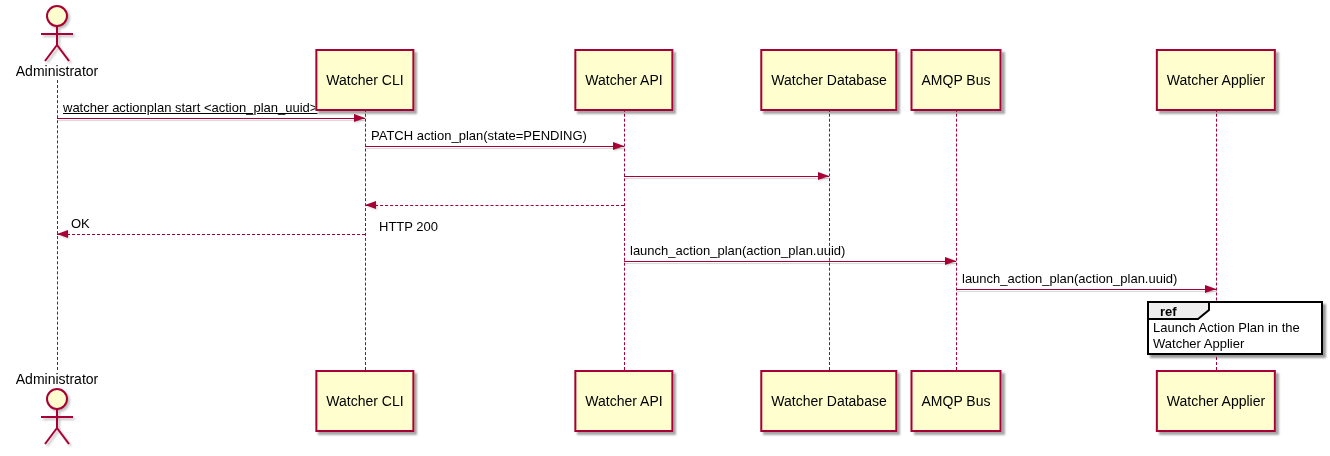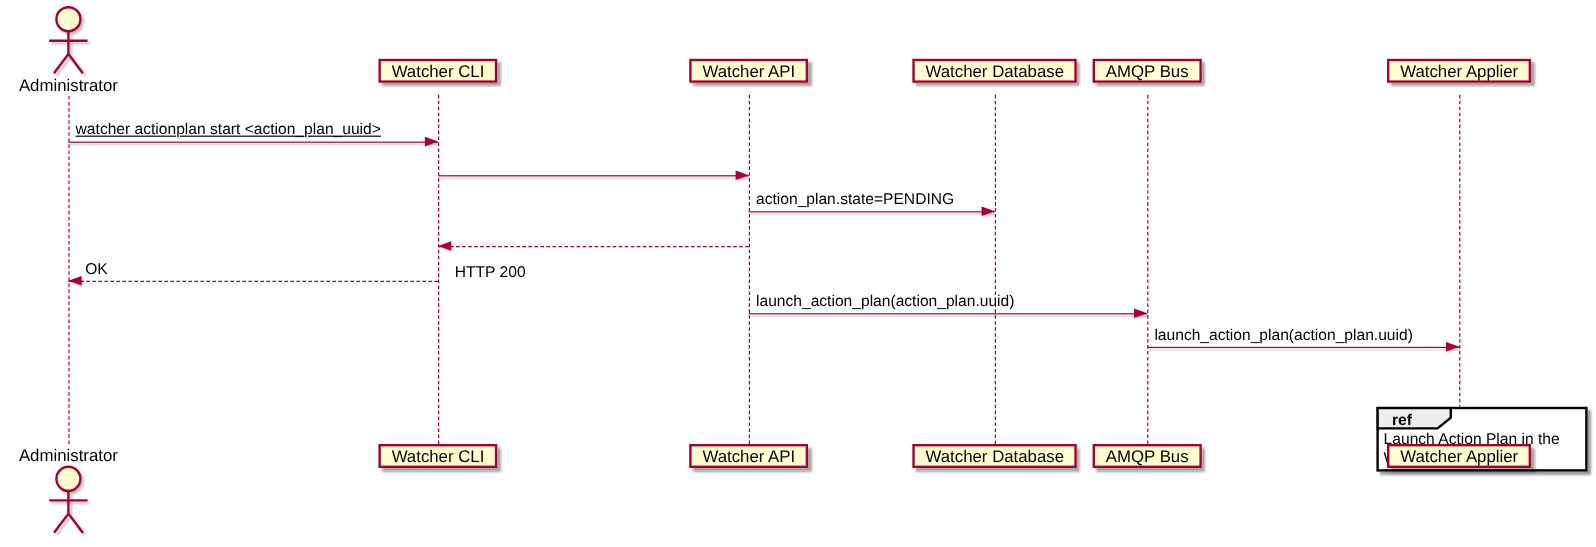--- a/index.html
+++ b/index.html
@@ -1,20 +1,20 @@
 <!DOCTYPE html>
 <html><head>
 <meta charset="utf-8">
 <style>
   html,body{margin:0;padding:0}
   #canvas{position:relative;width:1330px;height:456px;overflow:hidden;
           font-family:"Liberation Sans","DejaVu Sans",sans-serif;}
   .lifeline{position:absolute;width:0;border-left:1px dashed #A80036}
   .pbox{position:absolute;transform:translateX(-50%);border:2px solid;
-        padding:0 9px;font-size:14px;line-height:16px;white-space:nowrap;
+        padding:21px 9px;font-size:14px;line-height:16px;white-space:nowrap;
         box-shadow:3px 3px 2px rgba(0,0,0,0.35)}
   .msg-line{position:absolute;height:0;border-top:1px solid}
   .msg-line.solid{box-shadow:1px 2px 1px rgba(0,0,0,0.18)}
   .msg-line.dashed{border-top-style:dashed}
   .msg-label{position:absolute;font-size:13px;line-height:15px;white-space:nowrap}
   .ah{position:absolute;width:0;height:0;border-top:4px solid transparent;
       border-bottom:4px solid transparent;filter:drop-shadow(1px 1px 1px rgba(0,0,0,0.2))}
   .ah.right{border-left:11px solid}
   .ah.left{border-right:11px solid}
   .actor-label{position:absolute;transform:translateX(-50%);font-size:14px;white-space:nowrap}
@@ -34,36 +34,36 @@
     <div class="lifeline" style="left: 364.5px; top: 79px; height: 291px; border-left-color: rgb(168, 0, 54);"></div>
     <div class="lifeline" style="left: 623.5px; top: 79px; height: 291px; border-left-color: rgb(168, 0, 54);"></div>
     <div class="lifeline" style="left: 828.5px; top: 79px; height: 291px; border-left-color: rgb(168, 0, 54);"></div>
     <div class="lifeline" style="left: 955.5px; top: 79px; height: 291px; border-left-color: rgb(168, 0, 54);"></div>
     <div class="lifeline" style="left: 1215.5px; top: 79px; height: 291px; border-left-color: rgb(168, 0, 54);"></div>
     <div class="msg-line solid" style="left: 57px; top: 118px; width: 308px; border-top-color: rgb(168, 0, 54);"></div>
     <div class="ah right" style="top: 114px; left: 354px; border-left-color: rgb(168, 0, 54);"></div>
     <div class="msg-label" style="left: 63px; top: 100px; text-decoration: underline;">watcher actionplan start &lt;action_plan_uuid&gt;</div>
     <div class="msg-line solid" style="left: 365px; top: 146px; width: 259px; border-top-color: rgb(168, 0, 54);"></div>
     <div class="ah right" style="top: 142px; left: 613px; border-left-color: rgb(168, 0, 54);"></div>
+    <div class="msg-label" style="left: 371px; top: 128px;">PATCH action_plan(state=PENDING)</div>
     <div class="msg-line solid" style="left: 624px; top: 176px; width: 205px; border-top-color: rgb(168, 0, 54);"></div>
     <div class="ah right" style="top: 172px; left: 818px; border-left-color: rgb(168, 0, 54);"></div>
-    <div class="msg-label" style="left: 630px; top: 158px;">action_plan.state=PENDING</div>
     <div class="msg-line dashed" style="left: 365px; top: 205px; width: 259px; border-top-color: rgb(168, 0, 54);"></div>
     <div class="ah left" style="top: 201px; left: 365px; border-right-color: rgb(168, 0, 54);"></div>
     <div class="msg-label" style="left: 379px; top: 187px; margin-top: 32px;">HTTP 200</div>
     <div class="msg-line dashed" style="left: 57px; top: 234px; width: 308px; border-top-color: rgb(168, 0, 54);"></div>
     <div class="ah left" style="top: 230px; left: 57px; border-right-color: rgb(168, 0, 54);"></div>
     <div class="msg-label" style="left: 71px; top: 216px;">OK</div>
     <div class="msg-line solid" style="left: 624px; top: 261px; width: 332px; border-top-color: rgb(168, 0, 54);"></div>
     <div class="ah right" style="top: 257px; left: 945px; border-left-color: rgb(168, 0, 54);"></div>
     <div class="msg-label" style="left: 630px; top: 243px;">launch_action_plan(action_plan.uuid)</div>
     <div class="msg-line solid" style="left: 956px; top: 289px; width: 260px; border-top-color: rgb(168, 0, 54);"></div>
     <div class="ah right" style="top: 285px; left: 1205px; border-left-color: rgb(168, 0, 54);"></div>
     <div class="msg-label" style="left: 962px; top: 271px;">launch_action_plan(action_plan.uuid)</div>
-    <div class="ref-box" style="left: 1147px; top: 301px; width: 172px; height: 50px; background: rgb(255, 255, 255); border-color: rgb(0, 0, 0); margin-top: 38px;">
+    <div class="ref-box" style="left: 1147px; top: 301px; width: 172px; height: 50px; background: rgb(255, 255, 255); border-color: rgb(0, 0, 0);">
       <svg width="64" height="20" class="ref-tab">
         <path d="M1,1 H62 V9 L51,18 H1 Z" fill="#EEEEEE" stroke="#000000" stroke-width="2"></path>
         <text x="13" y="15" class="ref-kw" fill="#000000">ref</text>
       </svg>
       <div class="ref-content">
         <span class="ref-line">Launch Action Plan in the</span>
         <span class="ref-line">Watcher Applier</span>
       </div>
     </div>
     <div class="pbox" style="left: 365px; top: 49px; background: rgb(254, 254, 206); border-color: rgb(168, 0, 54);"><span>Watcher CLI</span></div>

